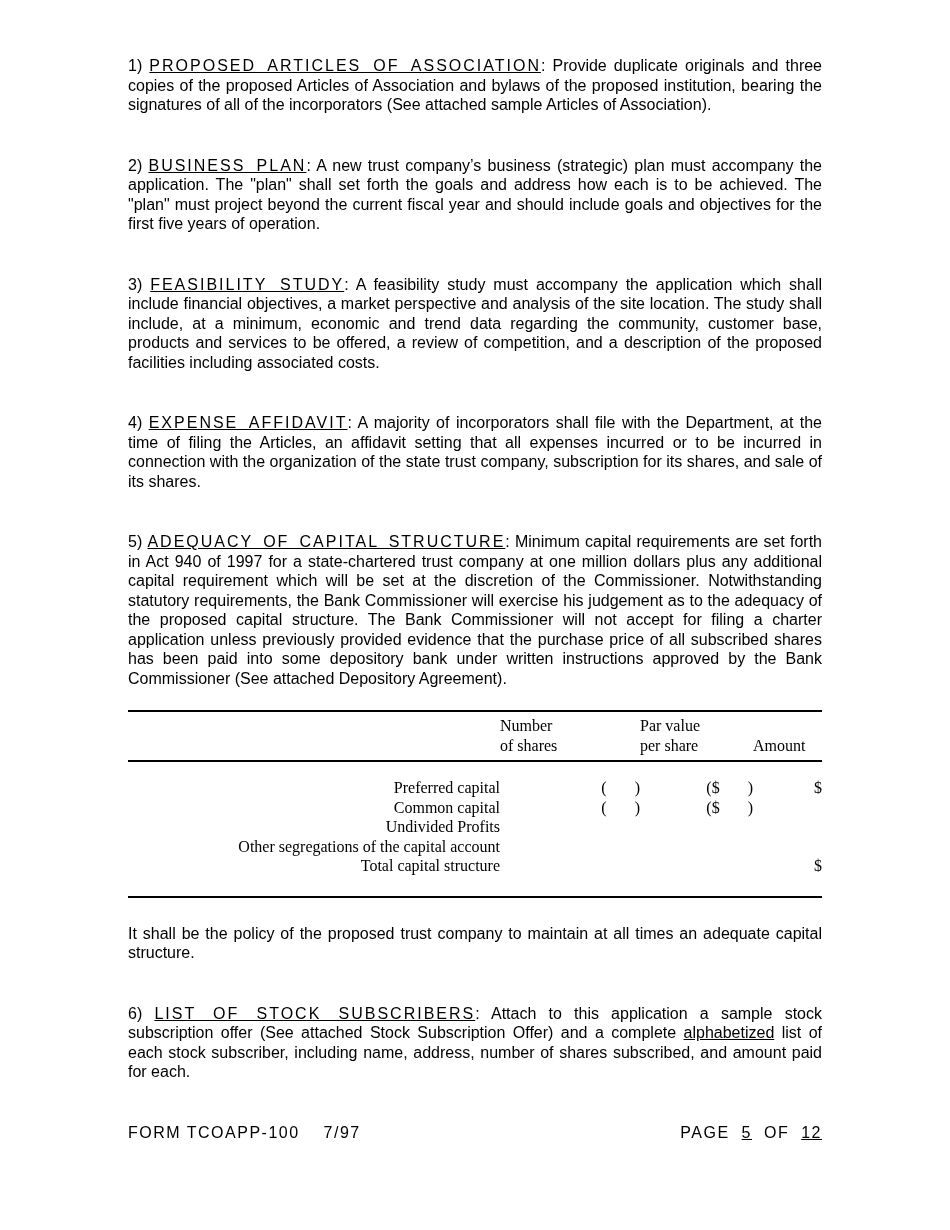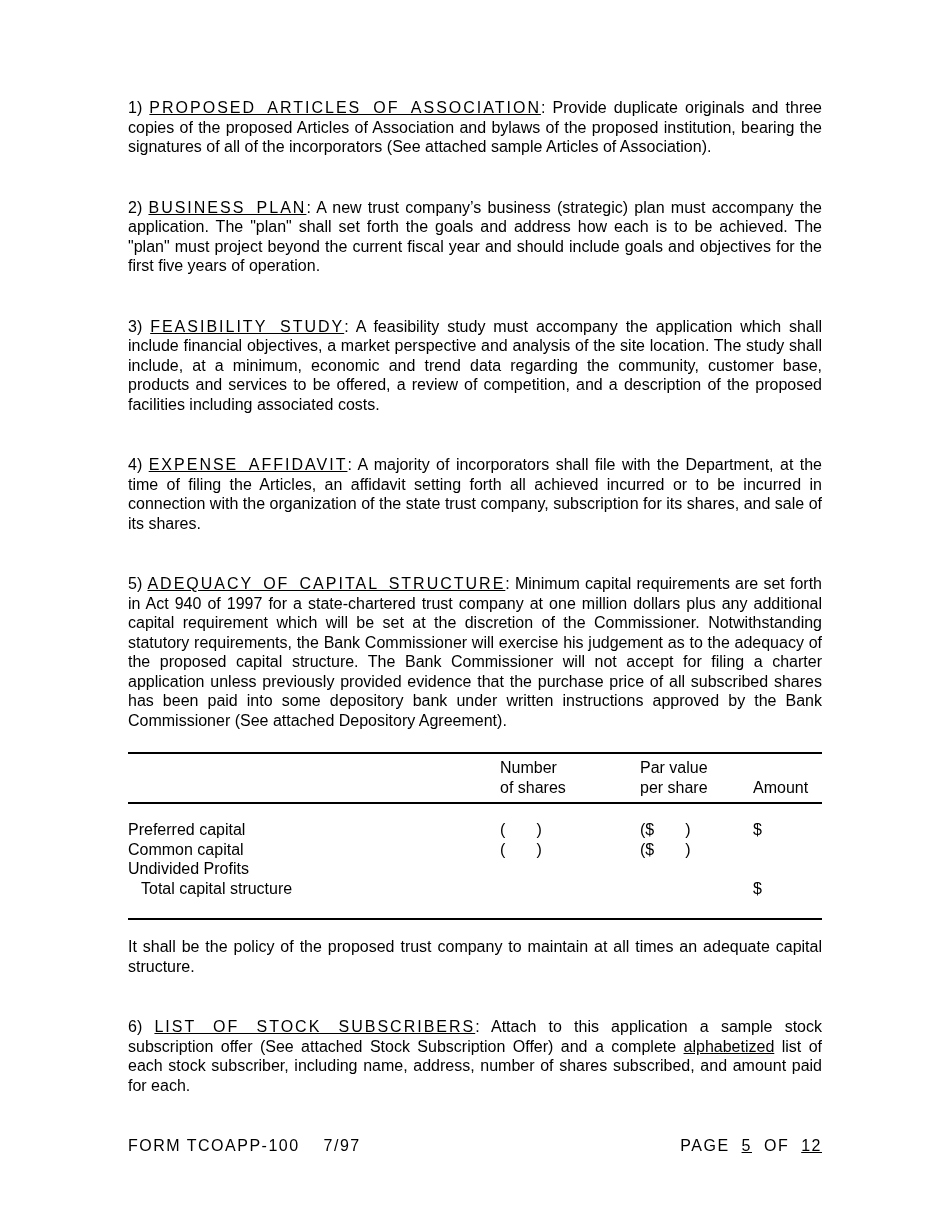--- a/index.html
+++ b/index.html
@@ -7,45 +7,45 @@
   .page {
     position: relative;
     width: 918px;
     height: 1230px;
     margin: 0 auto;
     background: #ffffff;
     color: #000000;
     font-family: "Liberation Sans", sans-serif;
     font-size: 16px;
     line-height: 19.5px;
-    padding: 98px 112px 0 112px;
+    padding: 56px 112px 0 112px;
     overflow: hidden;
   }
   .para {
     text-align: justify;
     margin-bottom: 41px;
   }
   .para.tight { margin-bottom: 22px; }
   .hd {
     text-decoration: underline;
     letter-spacing: 2px;
     word-spacing: 3px;
   }
   .u { text-decoration: underline; }
 
   
-  .captable { margin-bottom: 17px; }
+  .captable { margin-bottom: 26px; font-family: Liberation Serif, serif; }
   .rule { height: 2px; background: #000; }
   .trow {
     display: grid;
     grid-template-columns: 372px 140px 113px 1fr;
   }
   .thead { padding: 4px 0 5px 0; align-items: end; }
   .hdr { white-space: pre-line; }
-  .tbody { padding: 16px 0 20px 0; }
+  .tbody { padding: 16px 0 20px 0; text-align: right; }
   .pre { white-space: pre; }
   .trow.total .label { padding-left: 13px; }
 
   
   .footer {
     display: flex;
     justify-content: space-between;
     align-items: baseline;
     margin-top: 13px;
     letter-spacing: 1.5px;
@@ -57,21 +57,21 @@
 <body>
 
 <div class="page">
 
   <p class="para"><span>1)</span> <span class="hd">PROPOSED ARTICLES OF ASSOCIATION</span><span>: Provide duplicate originals and three copies of the proposed Articles of Association and bylaws of the proposed institution, bearing the signatures of all of the incorporators (See attached sample Articles of Association).</span></p>
 
   <p class="para"><span>2)</span> <span class="hd">BUSINESS PLAN</span><span>: A new trust company’s business (strategic) plan must accompany the application.  The "plan" shall set forth the goals and address how each is to be achieved.  The "plan" must project beyond the current fiscal year and should include goals and objectives for the first five years of operation.</span></p>
 
   <p class="para"><span>3)</span> <span class="hd">FEASIBILITY STUDY</span><span>: A feasibility study must accompany the application which shall include financial objectives, a market perspective and analysis of the site location.  The study shall include, at a minimum, economic and trend data regarding the community, customer base, products and services to be offered, a review of competition, and a description of the proposed facilities including associated costs.</span></p>
 
-  <p class="para"><span>4)</span> <span class="hd">EXPENSE AFFIDAVIT</span><span>: A majority of incorporators shall file with the Department, at the time of filing the Articles, an affidavit setting forth all achieved incurred or to be incurred in connection with the organization of the state trust company, subscription for its shares, and sale of its shares.</span></p>
+  <p class="para"><span>4)</span> <span class="hd">EXPENSE AFFIDAVIT</span><span>: A majority of incorporators shall file with the Department, at the time of filing the Articles, an affidavit setting that all expenses incurred or to be incurred in connection with the organization of the state trust company, subscription for its shares, and sale of its shares.</span></p>
 
   <p class="para tight"><span>5)</span> <span class="hd">ADEQUACY OF CAPITAL STRUCTURE</span><span>: Minimum capital requirements are set forth in Act 940 of 1997 for a state-chartered trust company at one million dollars plus any additional capital requirement which will be set at the discretion of the Commissioner.  Notwithstanding statutory requirements, the Bank Commissioner will exercise his judgement as to the adequacy of the proposed capital structure.  The Bank Commissioner will not accept for filing a charter application unless previously provided evidence that the purchase price of all subscribed shares has been paid into some depository bank under written instructions approved by the Bank Commissioner (See attached Depository Agreement).</span></p>
 
 
   <div class="captable">
     <div class="rule"></div>
     <div class="trow thead">
       <div class="c label"></div>
       <div class="c hdr">Number
 of shares</div>
@@ -97,20 +97,26 @@
         <div class="c pre"></div>
         <div class="c pre"></div>
         <div class="c"></div>
       </div>
       <div class="trow">
         <div class="c label">Undivided Profits</div>
         <div class="c pre"></div>
         <div class="c pre"></div>
         <div class="c"></div>
       </div>
+      <div class="trow">
+        <div class="c label">Other segregations of the capital account</div>
+        <div class="c pre"></div>
+        <div class="c pre"></div>
+        <div class="c"></div>
+      </div>
       <div class="trow total">
         <div class="c label">Total capital structure</div>
         <div class="c pre"></div>
         <div class="c pre"></div>
         <div class="c">$</div>
       </div>
     </div>
     <div class="rule"></div>
   </div>
 

